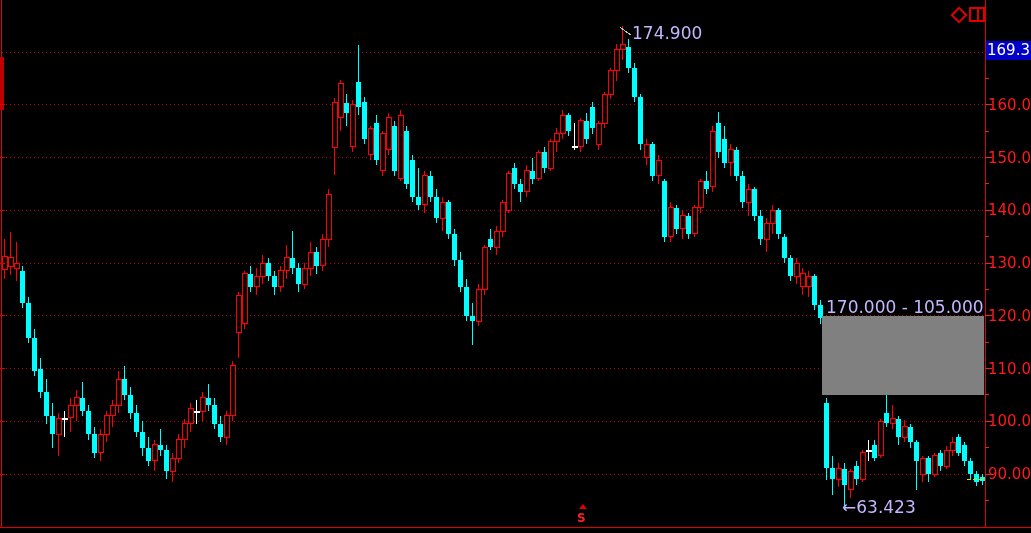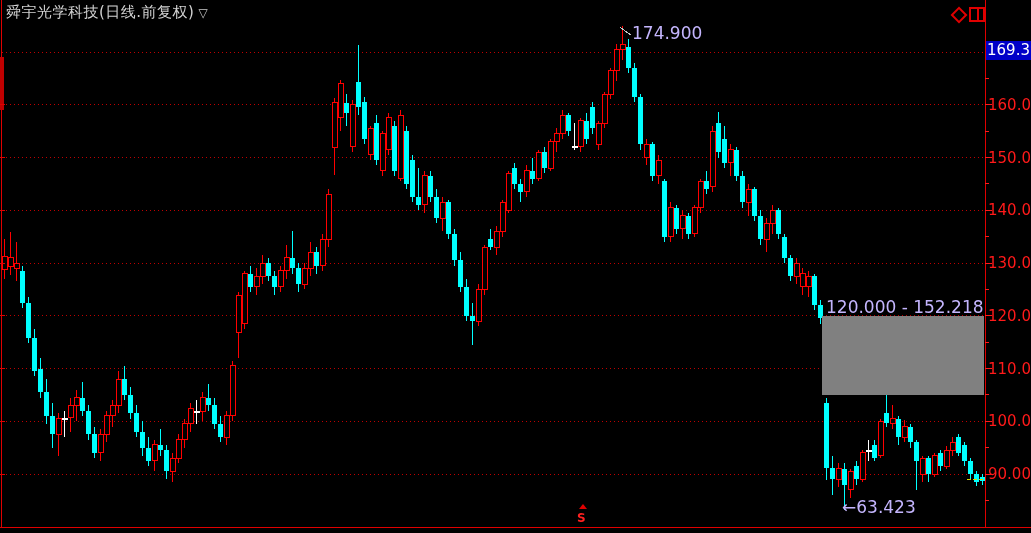--- a/index.html
+++ b/index.html
@@ -563,31 +563,28 @@
       <text x="988" y="162.5" fill="#ff1a1a" font-size="15">150.00</text>
       <text x="988" y="215.25" fill="#ff1a1a" font-size="15">140.00</text>
       <text x="988" y="268" fill="#ff1a1a" font-size="15">130.00</text>
       <text x="988" y="320.75" fill="#ff1a1a" font-size="15">120.00</text>
       <text x="988" y="373.5" fill="#ff1a1a" font-size="15">110.00</text>
       <text x="988" y="426.25" fill="#ff1a1a" font-size="15">100.00</text>
       <text x="988" y="479" fill="#ff1a1a" font-size="15">90.00</text>
       <polyline points="620,27 625,31 631,35" fill="none" stroke="#c8c8c8"></polyline>
     </svg>
 
-  <div class="titlebar">
-    <span>舜宇光学科技(日线.前复权)</span><span class="dd">▽</span>
-  </div>
 
   <div class="icon-diamond"></div>
   <div class="icon-window">
       <div class="bar"></div>
     </div>
 
   <div class="cursor-price">169.39</div>
 
   <div class="anno anno-peak">174.900</div>
-  <div class="anno anno-range">120.000 - 152.218</div>
+  <div class="anno anno-range">170.000 - 105.000</div>
   <div class="anno anno-low"><span>←</span><span>63.423</span></div>
 
   <div class="sig-arrow"></div>
   <div class="sig-s">S</div>
 
 </div>
 
 </body></html>

